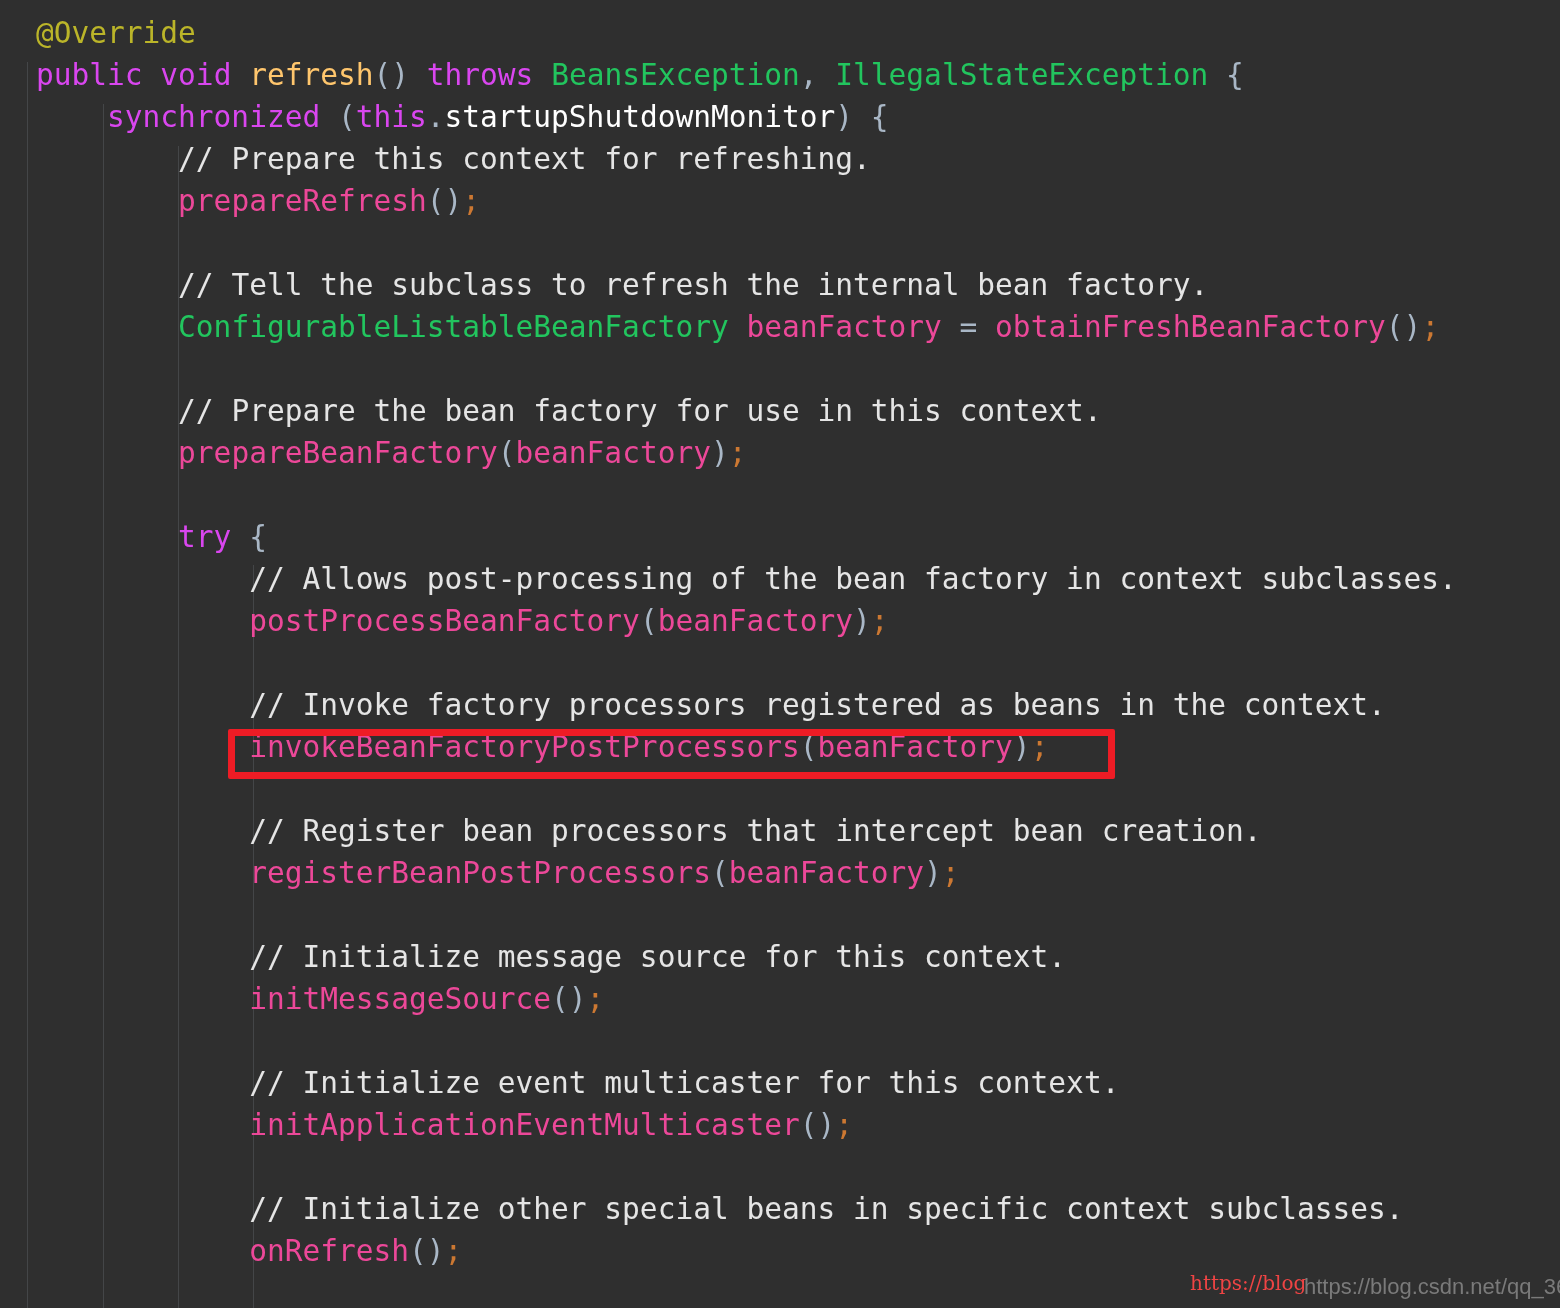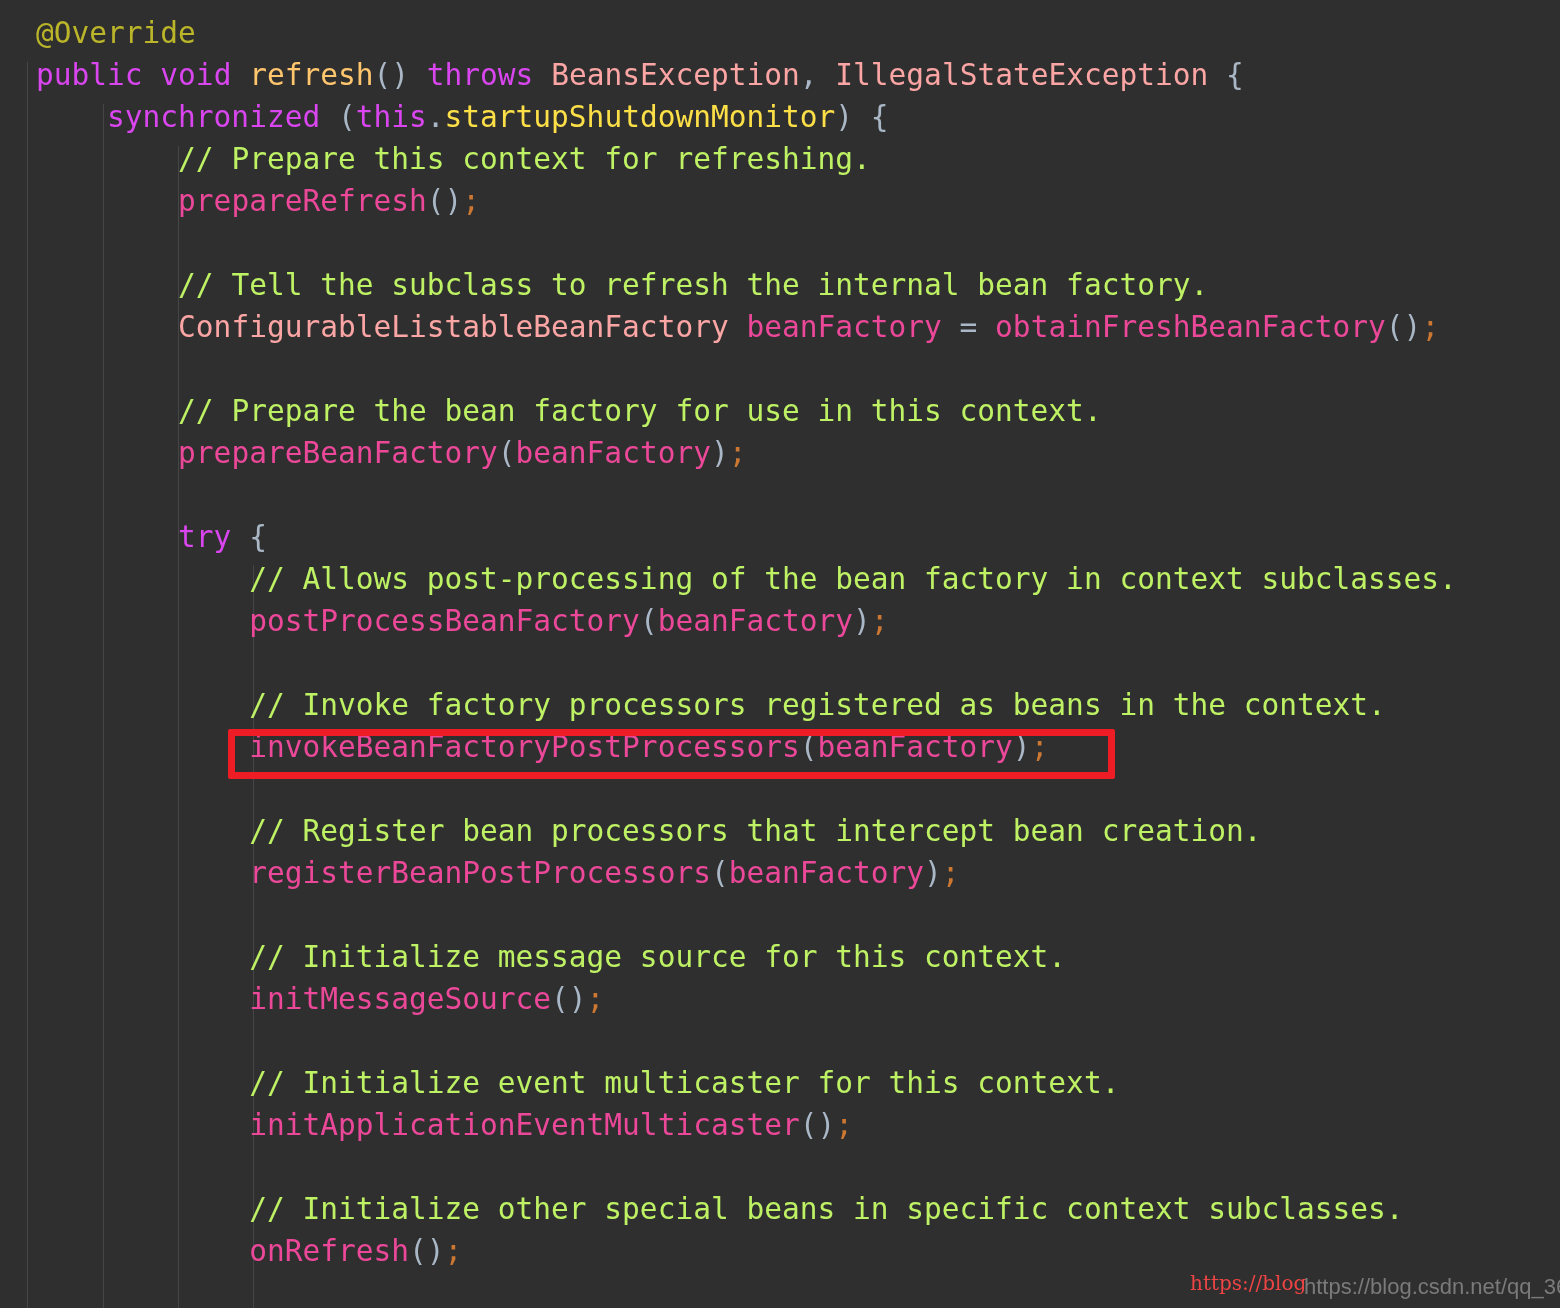--- a/index.html
+++ b/index.html
@@ -45,24 +45,24 @@
   #code .ln {
     display: block;
     height: 42px;
     padding-left: 24px;
   }
 
   
   .tok-anno   { color: #bbb529; }
   .tok-kw     { color: #d946ef; }
   .tok-method { color: #ffc66d; text-align: center; }
-  .tok-type   { color: #fca5a5; }
+  .tok-type   { color: #22c55e; }
   .tok-ident  { color: #ec4899; }
-  .tok-field  { color: #fde047; }
-  .tok-cmt    { color: #bef264; }
+  .tok-field  { color: #ffffff; }
+  .tok-cmt    { color: #e5e5e5; }
   .tok-punc   { color: #a9b7c6; }
   .tok-semi   { color: #cc7832; }
   .tok-paren  { color: #a9b7c6; }
 
   
   #highlight-box {
     position: absolute;
     left: 228px;
     top: 729px;
     width: 887px;

